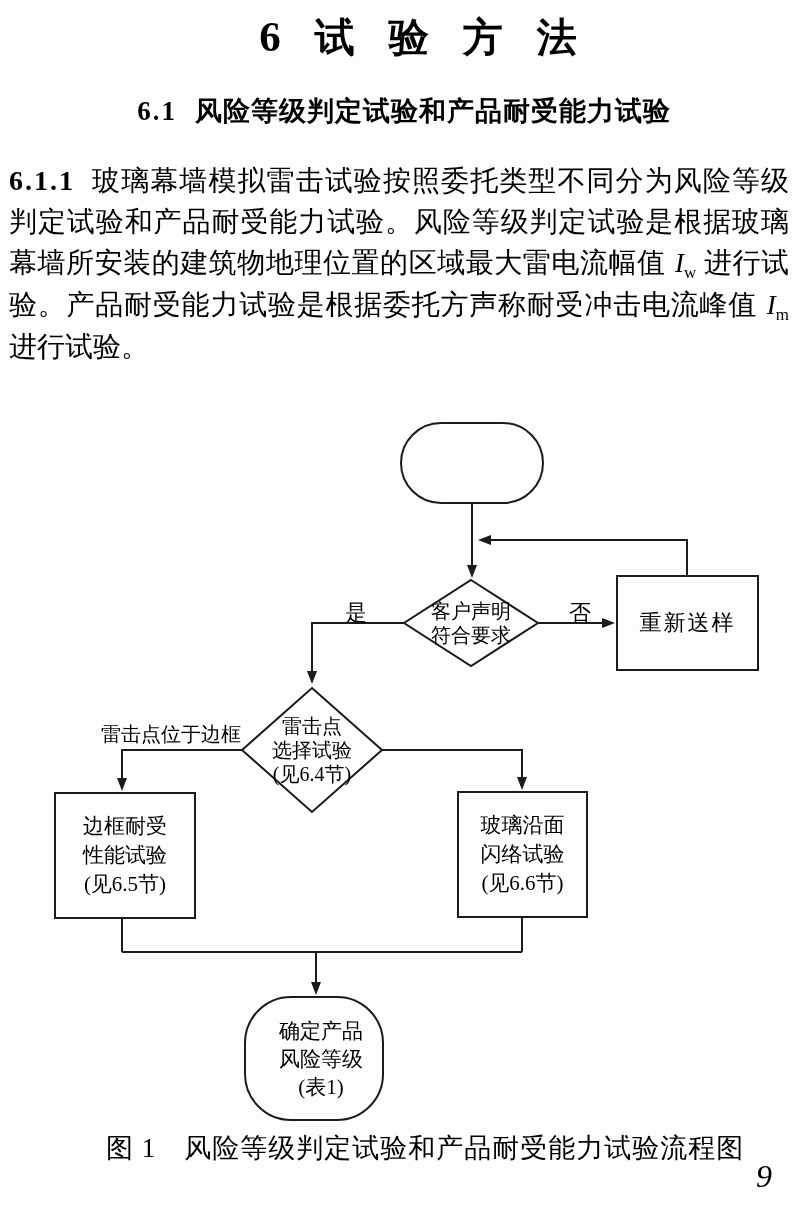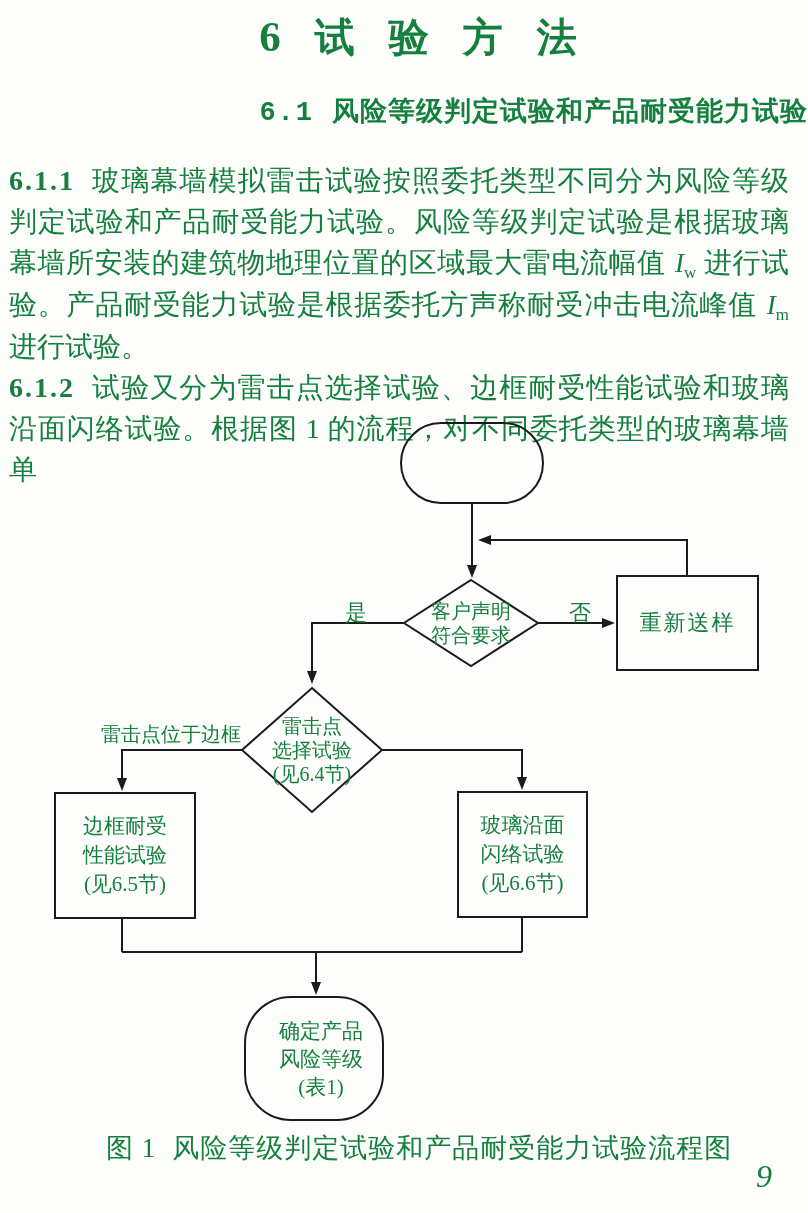--- a/index.html
+++ b/index.html
@@ -1,31 +1,31 @@
 <!DOCTYPE html>
 <html><head>
 <meta charset="utf-8">
 <style>
   html,body{margin:0;padding:0;}
   body{width:808px;height:1213px;background:#f4f4f2;}
   .page{
     position:relative;width:808px;height:1213px;overflow:hidden;
-    background:#fdfdfc;color:#15803d;
+    background:#fdfdfc;color:#000000;
     font-family:"Liberation Serif","DejaVu Serif",serif;
   }
   
   .doc-title{
     position:absolute;top:10px;left:0;width:100%;text-align:center;
     font-weight:bold;padding-left:28px;box-sizing:border-box;
   }
   .doc-title .t-num{font-size:43px;margin-right:34px;letter-spacing:0;}
   .doc-title .t-text{font-size:40px;letter-spacing:34px;margin-right:-34px;}
   .sec-title{
-    position:absolute;top:93px;left:0;width:100%;text-align:right;
-    font-weight:bold;font-size:27px;font-family:Liberation Mono, monospace;
+    position:absolute;top:93px;left:0;width:100%;text-align:center;
+    font-weight:bold;font-size:27px;
   }
   .sec-title .s-num{margin-right:18px;letter-spacing:2px;}
   .sec-title .s-text{letter-spacing:1px;}
   
   .body-text{
     position:absolute;top:160px;left:9px;width:780px;
     font-size:28px;line-height:41px;text-align:justify;
     letter-spacing:0;
   }
   .body-text p{margin:0;}
@@ -50,41 +50,40 @@
   .el-yes{left:336px;top:178px;width:40px;text-align:center;}
   .el-no{left:560px;top:178px;width:40px;text-align:center;}
   .branch-label{position:absolute;font-size:20px;white-space:nowrap;text-align:center;}
   .bl-left{left:96px;top:301px;width:150px;}
   .bl-right{left:382px;top:301px;width:190px;}
   
   .caption{
     position:absolute;top:1130px;left:106px;font-size:27px;
     display:flex;letter-spacing:1px;
   }
-  .caption .cap-prefix{margin-right:16px;}
+  .caption .cap-prefix{margin-right:28px;}
   .page-num{
     position:absolute;top:1158px;left:756px;font-size:32px;font-style:italic;
   }
 </style>
 </head>
 <body>
 
 <div class="page">
 
   <div class="doc-title">
     <span class="t-num">6</span><span class="t-text">试验方法</span>
   </div>
 
   <div class="sec-title">
     <span class="s-num">6.1</span><span class="s-text">风险等级判定试验和产品耐受能力试验</span>
   </div>
 
   <div class="body-text">
     <p><b class="pnum">6.1.1</b><span>玻璃幕墙模拟雷击试验按照委托类型不同分为风险等级判定试验和产品耐受能力试验。风险等级判定试验是根据玻璃幕墙所安装的建筑物地理位置的区域最大雷电流幅值 </span><i class="var">I</i><sub>w</sub><span> 进行试验。产品耐受能力试验是根据委托方声称耐受冲击电流峰值 </span><i class="var">I</i><sub>m</sub><span> 进行试验。</span></p>
-    <p><b class="pnum">6.1.2</b><span>试验又分为雷击点选择试验、边框耐受性能试验和玻璃沿面闪络试验。根据图 1 的流程，对不同委托类型的玻璃幕墙单</span></p>
   </div>
 
   <div class="flowchart">
     <svg width="808" height="715" viewBox="0 0 808 715">
       <g fill="none" stroke="#1b1b1b" stroke-width="2">
         <rect x="401" y="3" width="142" height="80" rx="40"></rect>
         <polygon points="471,160 538,203 471,246 404,203"></polygon>
         <rect x="617" y="156" width="141" height="94"></rect>
         <polygon points="312,268 382,330 312,392 242,330"></polygon>
         <rect x="55" y="373" width="140" height="125"></rect>

